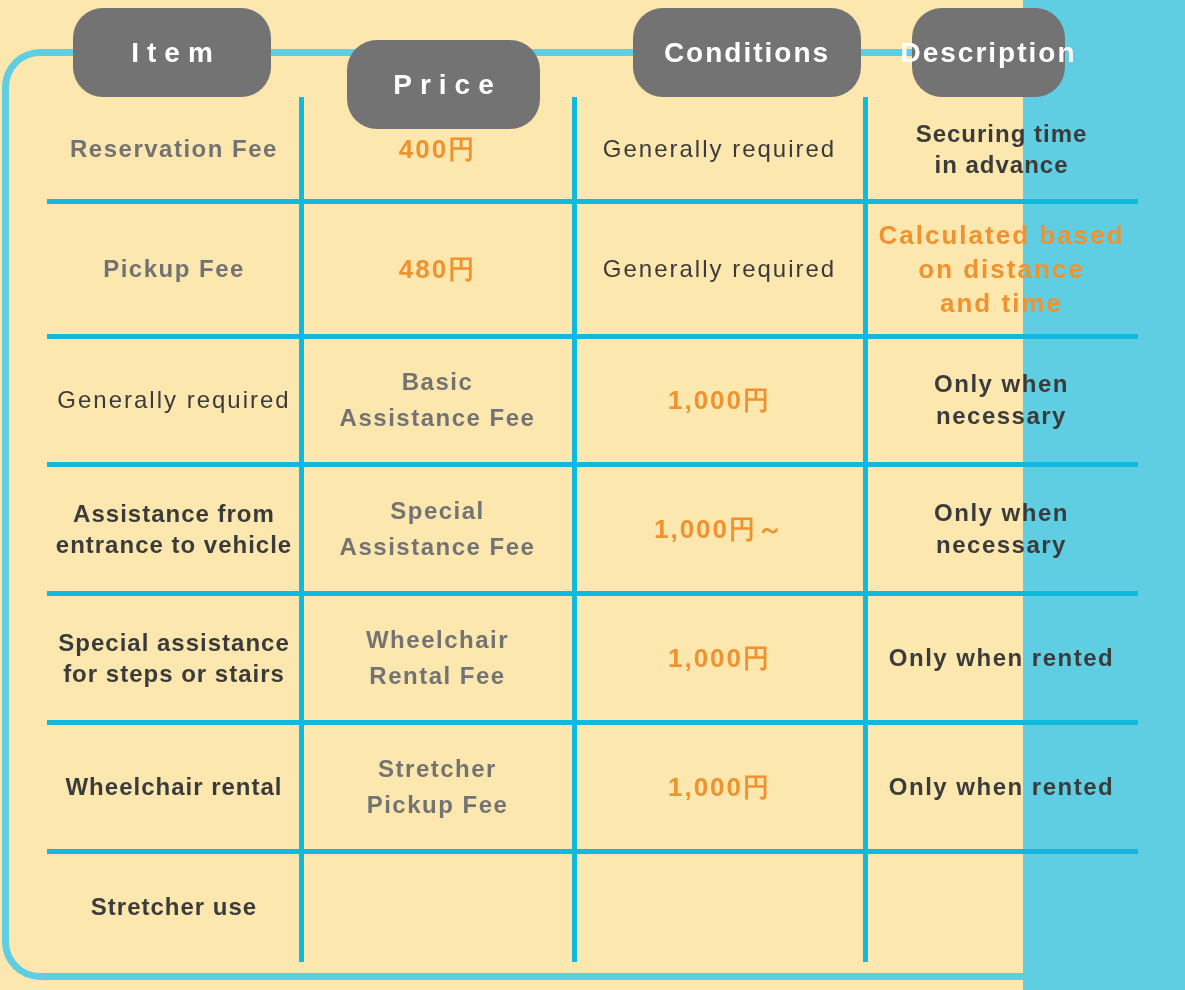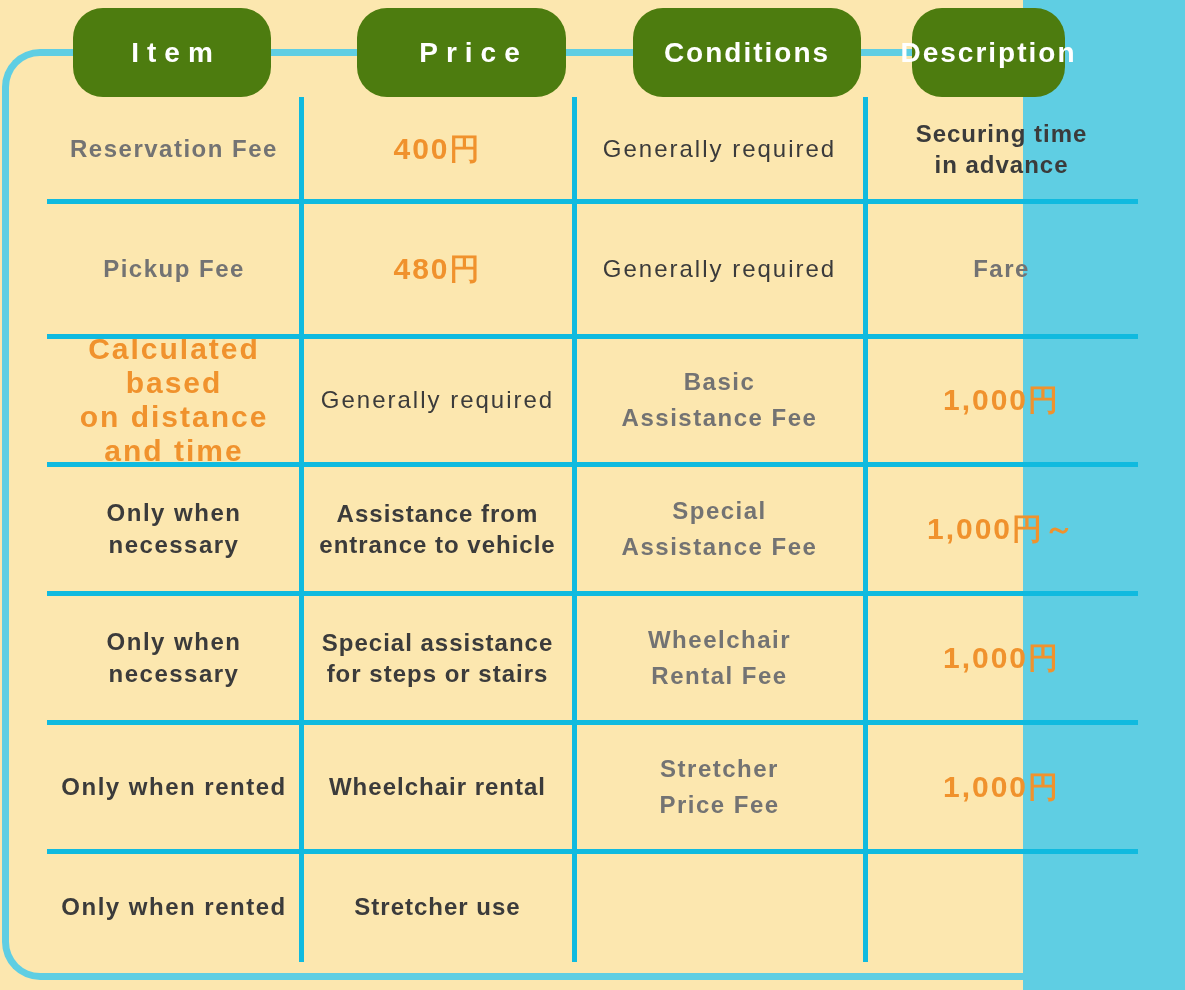--- a/index.html
+++ b/index.html
@@ -16,45 +16,45 @@
     box-sizing:border-box;
   }
   
   .stripe{
     position:absolute;left:1023px;top:0;width:162px;height:990px;
     background:#5FCEE3;
   }
   
   .pill{
     position:absolute;top:8px;height:89px;border-radius:30px;
-    background:#4d7c0f;color:#FFFFFF;
+    background:#737373;color:#FFFFFF;
     display:flex;align-items:center;justify-content:center;
     font-weight:bold;font-size:28px;
   }
   .pill-item{left:73px;width:190px;letter-spacing:8px;padding-left:8px;}
-  .pill-price{left:357px;width:185px;letter-spacing:8px;padding-left:24px;}
+  .pill-price{left:347px;width:185px;letter-spacing:8px;padding-left:8px;margin-top:32px;}
   .pill-cond{left:633px;width:228px;letter-spacing:2px;}
   .pill-desc{left:912px;width:153px;letter-spacing:2px;}
   
   .table{
     position:absolute;left:47px;top:97px;width:1091px;height:865px;
     display:grid;
     grid-template-columns:254px 273px 291px 273px;
     grid-template-rows:104px 135px 128px 129px 129px 129px 111px;
   }
   .cell{
     display:flex;align-items:center;justify-content:center;
     text-align:center;white-space:pre-line;
   }
   .cell-item{
     color:#737373;font-weight:bold;font-size:24px;
     letter-spacing:1.5px;line-height:36px;
   }
   .cell-price{
-    color:#F0922D;font-weight:bold;font-size:30px;
+    color:#F0922D;font-weight:bold;font-size:26px;
     letter-spacing:2px;line-height:34px;
   }
   .cell-cond{
     color:#3B3B3B;font-weight:bold;font-size:24px;
     letter-spacing:1.5px;line-height:32px;
   }
   .cell-cond.medium{font-weight:normal;letter-spacing:2px;text-align:right;}
   .cell-desc{
     color:#3B3B3B;font-weight:bold;font-size:24px;
     letter-spacing:1px;line-height:31px;
@@ -90,21 +90,20 @@
   <div class="cell cell-item">Reservation Fee</div>
   <div class="cell cell-price">400円</div>
   <div class="cell cell-cond medium">Generally required</div>
   <div class="cell cell-desc">Securing time
 in advance</div>
 
   <div class="cell cell-item">Pickup Fee</div>
   <div class="cell cell-price">480円</div>
   <div class="cell cell-cond medium">Generally required</div>
 
-  <div class="cell cell-item">Fare</div>
   <div class="cell cell-price">Calculated based
 on distance
 and time</div>
   <div class="cell cell-cond medium">Generally required</div>
 
   <div class="cell cell-item">Basic
 Assistance Fee</div>
   <div class="cell cell-price">1,000円</div>
   <div class="cell cell-cond">Only when necessary</div>
   <div class="cell cell-desc">Assistance from
@@ -117,21 +116,21 @@
   <div class="cell cell-desc">Special assistance
 for steps or stairs</div>
 
   <div class="cell cell-item">Wheelchair
 Rental Fee</div>
   <div class="cell cell-price">1,000円</div>
   <div class="cell cell-cond">Only when rented</div>
   <div class="cell cell-desc">Wheelchair rental</div>
 
   <div class="cell cell-item">Stretcher
-Price Fee</div>
+Pickup Fee</div>
   <div class="cell cell-price">1,000円</div>
   <div class="cell cell-cond">Only when rented</div>
   <div class="cell cell-desc">Stretcher use</div>
 
   <div class="vline v1"></div>
   <div class="vline v2"></div>
   <div class="vline v3"></div>
   <div class="hline h1"></div>
   <div class="hline h2"></div>
   <div class="hline h3"></div>

